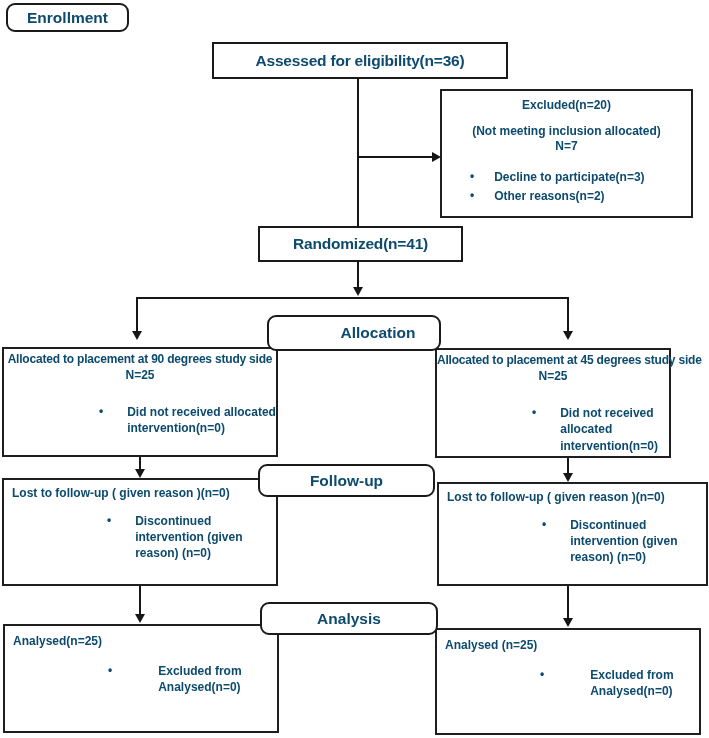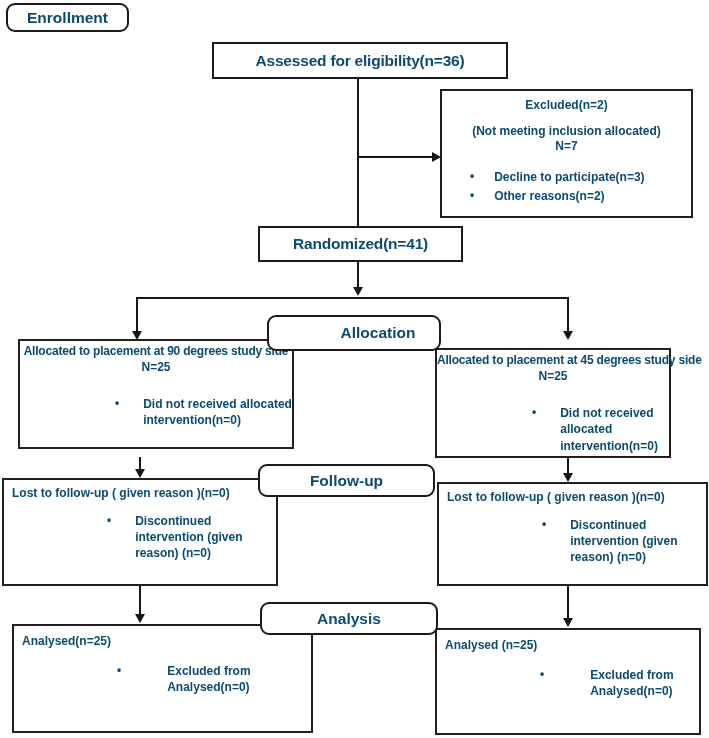--- a/index.html
+++ b/index.html
@@ -52,21 +52,21 @@
 
   <div class="pill" style="left:6px; top:3px; width:123px; height:29px;">
     <span>Enrollment</span>
   </div>
 
   <div class="box-strong" style="left:212px; top:42px; width:296px; height:37px;">
     <span>Assessed for eligibility(n=36)</span>
   </div>
 
   <div class="box excl" style="left:440px; top:89px; width:253px; height:129px; padding-top:7px;">
-    <div class="ctr">Excluded(n=2)</div>
+    <div class="ctr">Excluded(n=20)</div>
     <div class="ctr" style="margin-top:10px;">(Not meeting inclusion allocated)</div>
     <div class="ctr">N=7</div>
     <div style="margin-top:14px;">
       <div class="bul">
         <span class="dot">•</span>
         <span class="txt">Decline to participate(n=3)</span>
       </div>
       <div class="bul">
         <span class="dot">•</span>
         <span class="txt">Other reasons(n=2)</span>
@@ -81,21 +81,21 @@
   <div class="pill" style="left:267px; top:315px; width:174px; height:36px;padding-left:48px;">
     <span>Allocation</span>
   </div>
   <div class="pill" style="left:260px; top:602px; width:178px; height:33px;">
     <span>Analysis</span>
   </div>
   <div class="pill" style="left:258px; top:464px; width:177px; height:33px;">
     <span>Follow-up</span>
   </div>
 
-  <div class="box big" style="left:2px; top:339px; width:276px; height:110px; padding-top:3px;margin-left:16px;">
+  <div class="box big" style="left:2px; top:347px; width:276px; height:110px; padding-top:3px;">
     <div class="ctr title-line">Allocated to placement at 90 degrees study side</div>
     <div class="ctr">N=25</div>
     <div class="bul" style="margin-top:21px;">
       <span class="dot">•</span>
       <span class="txt" style="width:172px;">Did not received allocated intervention(n=0)</span>
     </div>
   </div>
 
   <div class="box big" style="left:435px; top:348px; width:236px; height:110px; padding-top:3px;">
     <div class="ctr title-line">Allocated to placement at 45 degrees study side</div>
@@ -115,21 +115,21 @@
   </div>
 
   <div class="box big" style="left:437px; top:482px; width:271px; height:104px; padding:6px 6px 0 8px;">
     <div>Lost to follow-up ( given reason )(n=0)</div>
     <div class="bul" style="margin-top:11px;">
       <span class="dot">•</span>
       <span class="txt" style="width:200px;">Discontinued intervention (given reason) (n=0)</span>
     </div>
   </div>
 
-  <div class="box big an" style="left:12px; top:624px; width:301px; height:109px; padding:8px 6px 0 8px;">
+  <div class="box big an" style="left:3px; top:624px; width:276px; height:109px; padding:8px 6px 0 8px;">
     <div>Analysed(n=25)</div>
     <div class="bul" style="margin-top:13px;">
       <span class="dot">•</span>
       <span class="txt">Excluded from Analysed(n=0)</span>
     </div>
   </div>
 
   <div class="box big an" style="left:435px; top:628px; width:266px; height:107px; padding:8px 6px 0 8px;">
     <div>Analysed (n=25)</div>
     <div class="bul" style="margin-top:13px;">

